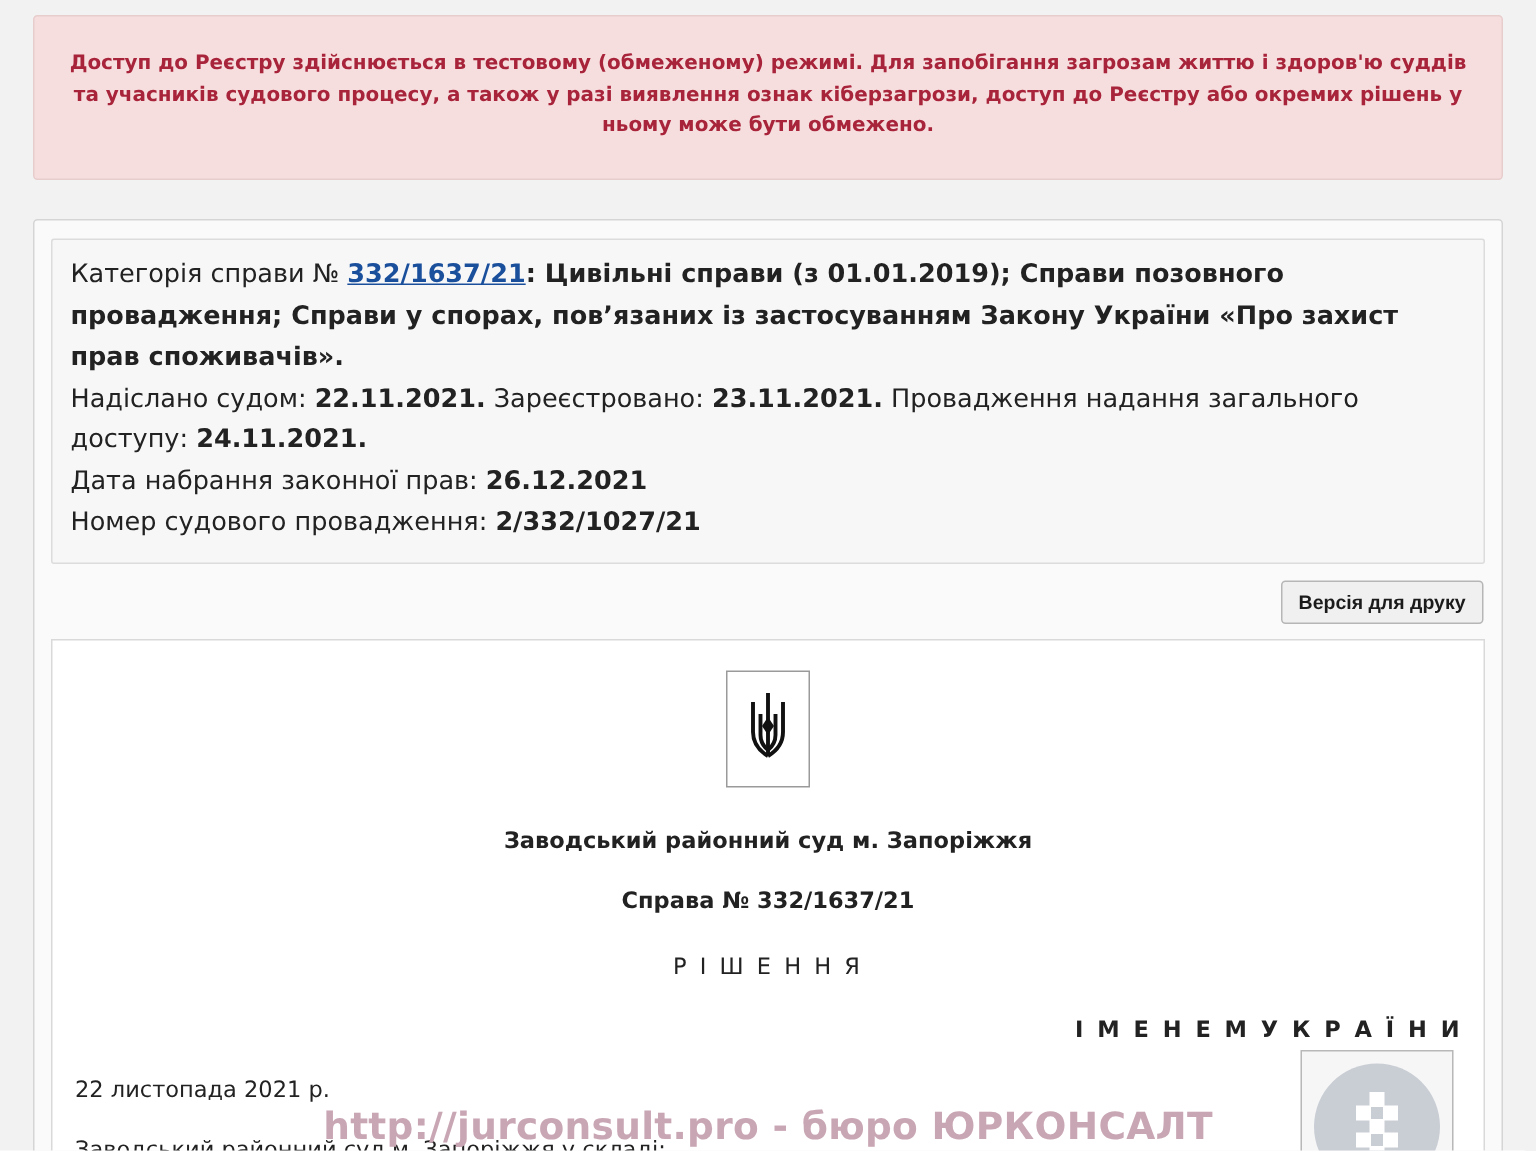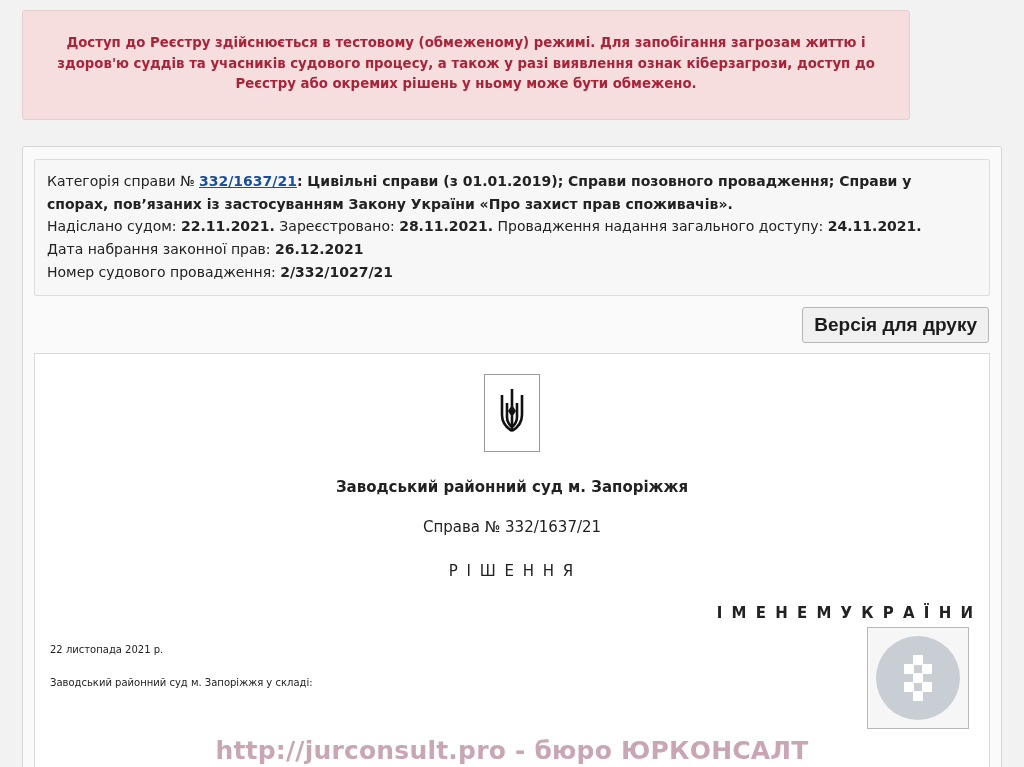--- a/index.html
+++ b/index.html
@@ -18,21 +18,21 @@
   }
 
   
   .warning-banner {
     margin: 10px 22px 0 22px;
     background: #f7dede;
     border: 1px solid #e8cdcd;
     border-radius: 3px;
     padding: 22px 18px 20px 18px;
     box-sizing: border-box;
-    width: 888px;
+    width: 980px;
     height: 110px;
   }
   .warning-text {
     color: #a8243a;
     font-weight: bold;
     font-size: 13.3px;
     line-height: 1.55;
     text-align: center;
     margin: 0;
   }
@@ -47,42 +47,42 @@
     box-sizing: border-box;
     padding: 12px 11px 11px 11px;
   }
 
   .meta-box {
     background: #f7f7f7;
     border: 1px solid #dcdcdc;
     border-radius: 2px;
     padding: 10px 12px 12px 12px;
     line-height: 1.62;
-    font-size: 14px;
+    font-size: 17px;
   }
   .meta-box .line { margin: 0; }
   .meta-box b { font-weight: bold; }
   .case-link {
     color: #1a4f9c;
     font-weight: bold;
     text-decoration: underline;
     cursor: pointer;
   }
 
   .print-row {
     display: flex;
     justify-content: flex-end;
     padding: 11px 1px 10px 0;
   }
   .print-button {
     background: #f0f0f0;
     border: 1px solid #b6b6b6;
     border-radius: 3px;
     padding: 6px 11px;
-    font-size: 19px;
+    font-size: 13px;
     font-weight: bold;
     color: #1b1b1b;
     cursor: pointer;
   }
 
   
   .doc {
     background: #ffffff;
     border: 1px solid #d9d9d9;
     border-top: 1px solid #d9d9d9;
@@ -117,20 +117,21 @@
     text-align: center;
     font-weight: bold;
     font-size: 15px;
     margin-top: 22px;
     text-decoration: underline;
   }
   .case-no {
     text-align: center;
     font-size: 15px;
     margin-top: 22px;
+    font-weight: bold;
   }
   .proceeding-no {
     text-align: right;
     font-size: 15px;
     margin-top: 22px;
     padding-right: 6px;
   }
   .decision-title {
     text-align: center;
     font-weight: normal;
@@ -139,21 +140,21 @@
     margin-top: 26px;
   }
   .decision-subtitle {
     text-align: right;
     font-weight: bold;
     font-size: 15px;
     letter-spacing: 2px;
     margin-top: 24px;
   }
   .para {
-    font-size: 10px;
+    font-size: 15px;
     margin-top: 22px;
     padding-left: 1px;
   }
 
   
   .stamp {
     position: absolute;
     right: 20px;
     top: 273px;
     width: 100px;
@@ -195,21 +196,21 @@
   <p class="warning-text">Доступ до Реєстру здійснюється в тестовому (обмеженому) режимі. Для запобігання загрозам життю і здоров'ю суддів та учасників судового процесу, а також у разі виявлення ознак кіберзагрози, доступ до Реєстру або окремих рішень у ньому може бути обмежено.</p>
 </div>
 
 <div class="card">
 
   <div class="meta-box">
     <p class="line">
       <span>Категорія справи № </span><a class="case-link">332/1637/21</a><b>: Цивільні справи (з 01.01.2019); Справи позовного провадження; Справи у спорах, пов’язаних із застосуванням Закону України «Про захист прав споживачів».</b>
     </p>
     <p class="line">
-      <span>Надіслано судом: </span><b>22.11.2021.</b><span> Зареєстровано: </span><b>28.11.2021.</b><span> Провадження надання загального доступу: </span><b>24.11.2021.</b>
+      <span>Надіслано судом: </span><b>22.11.2021.</b><span> Зареєстровано: </span><b>23.11.2021.</b><span> Провадження надання загального доступу: </span><b>24.11.2021.</b>
     </p>
     <p class="line">
       <span>Дата набрання законної прав: </span><b>26.12.2021</b>
     </p>
     <p class="line">
       <span>Номер судового провадження: </span><b>2/332/1027/21</b>
     </p>
   </div>
 
   <div class="print-row">

